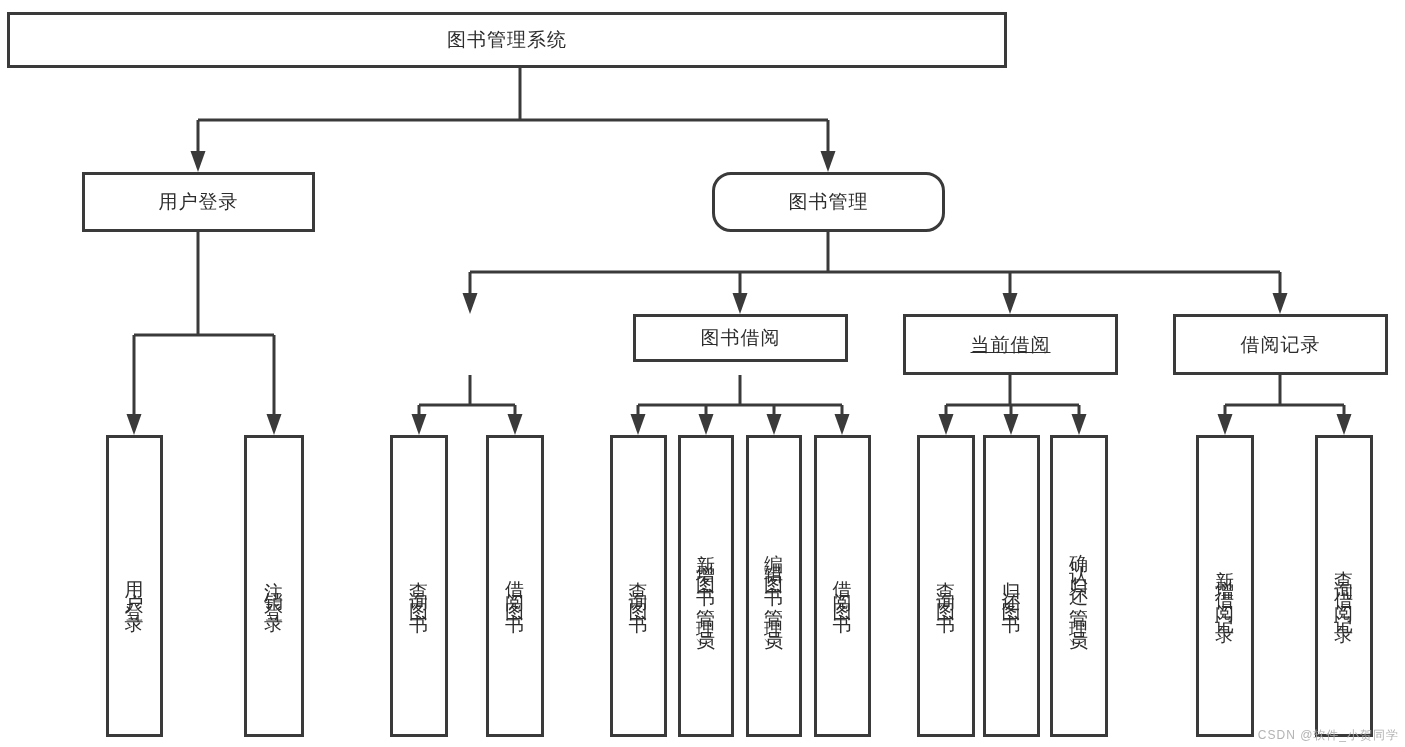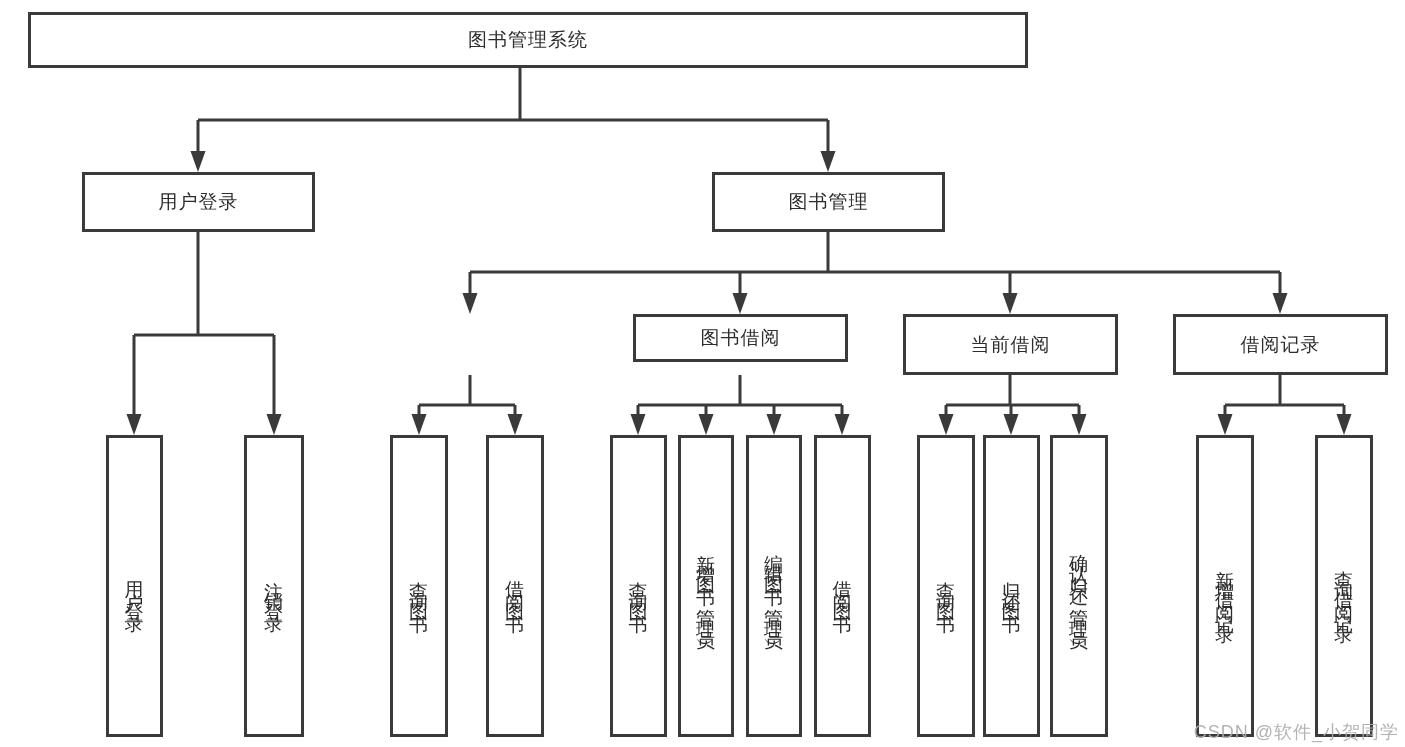--- a/index.html
+++ b/index.html
@@ -32,46 +32,46 @@
     text-align: center;
   }
   .leaf {
     writing-mode: vertical-rl;
     text-orientation: mixed;
     letter-spacing: 11px;
     line-height: 1;
     padding-top: 4px;
   }
   
-  .n-root        { left: 28px;   top: 12px;  width: 1000px; height: 56px; }
+  .n-root        { left: 7px;   top: 12px;  width: 1000px; height: 56px; }
   .n-user-login  { left: 82px;   top: 172px; width: 233px;  height: 60px; }
-  .n-book-mgmt   { left: 712px;  top: 172px; width: 233px;  height: 60px; }
+  .n-book-mgmt   { left: 712px;  top: 172px; width: 233px;  height: 60px; border-radius: 19px; }
   .n-new-rec     { left: 362px;  top: 314px; width: 215px;  height: 61px; }
   .n-borrow      { left: 633px;  top: 314px; width: 215px;  height: 48px; }
-  .n-current     { left: 903px;  top: 314px; width: 215px;  height: 61px; }
+  .n-current     { left: 903px;  top: 314px; width: 215px;  height: 61px; text-decoration: underline; }
   .n-record      { left: 1173px; top: 314px; width: 215px;  height: 61px; }
   .lf            { top: 435px; height: 302px; }
   .l1  { left: 106px;  width: 57px; }
   .l2  { left: 244px;  width: 60px; }
   .l3  { left: 390px;  width: 58px; }
   .l4  { left: 486px;  width: 58px; }
   .l5  { left: 610px;  width: 57px; }
   .l6  { left: 678px;  width: 56px; }
   .l7  { left: 746px;  width: 56px; }
   .l8  { left: 814px;  width: 57px; }
   .l9  { left: 917px;  width: 58px; }
   .l10 { left: 983px;  width: 57px; }
   .l11 { left: 1050px; width: 58px; }
   .l12 { left: 1196px; width: 58px; }
   .l13 { left: 1315px; width: 58px; }
   .watermark {
     position: absolute;
     right: 6px;
     bottom: 3px;
-    font-size: 18px;
+    font-size: 12px;
     color: rgba(172,172,172,0.92);
     z-index: 5;
     letter-spacing: 1px;
     white-space: nowrap;
   }
 </style>
 </head>
 <body>
 
 <div class="canvas">

